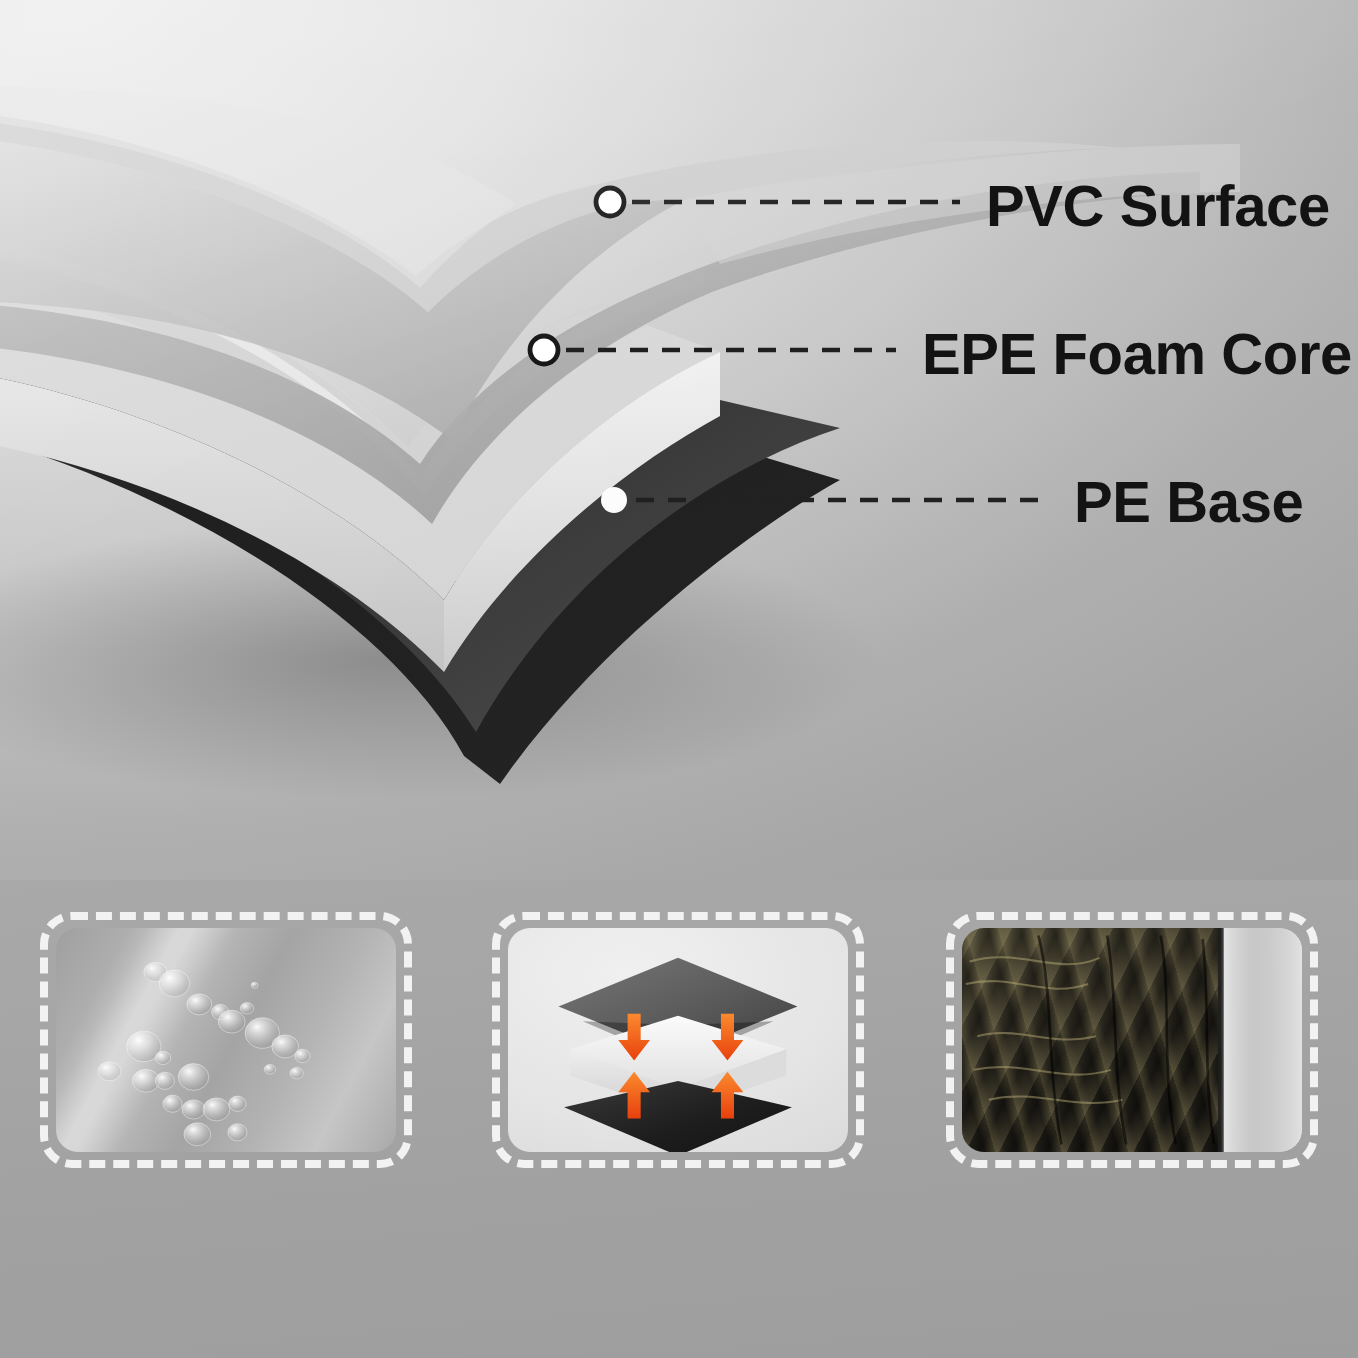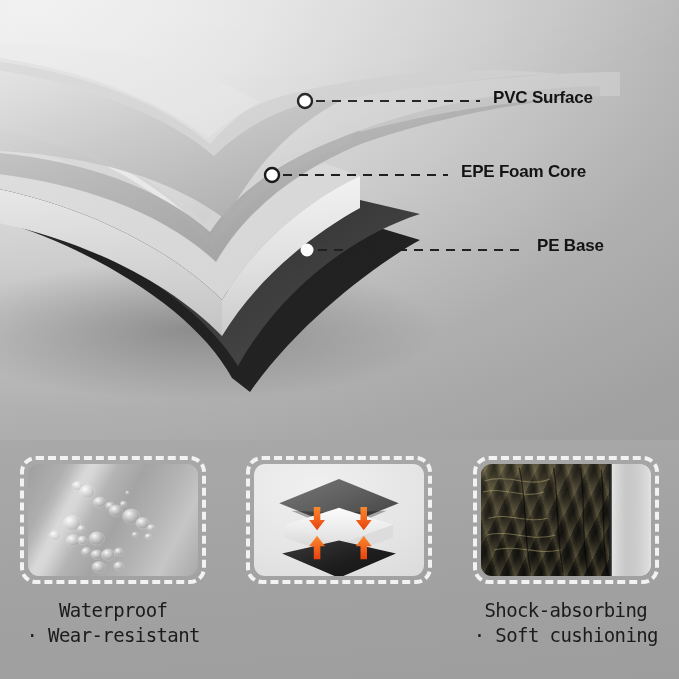--- a/index.html
+++ b/index.html
@@ -37,21 +37,21 @@
   .hero-svg {
     position: absolute;
     left: 0; top: 0;
   }
 
   
   .callout-label {
     position: absolute;
     color: #131313;
     font-weight: bold;
-    font-size: 17px;
+    font-size: 29px;
     letter-spacing: -0.2px;
     white-space: nowrap;
     text-align: left;
     font-family: "Liberation Sans", sans-serif;
   }
   #label-pvc  { left: 493px; top: 88px; }
   #label-epe  { left: 461px; top: 162px; }
   #label-pe   { left: 537px; top: 236px; }
 
   
@@ -322,22 +322,20 @@
                 <ellipse cx="74" cy="108" rx="7" ry="6"></ellipse>
                 <ellipse cx="95" cy="107" rx="5" ry="4.5"></ellipse>
                 <ellipse cx="112" cy="74" rx="3" ry="2.5"></ellipse>
                 <ellipse cx="126" cy="76" rx="3.5" ry="3"></ellipse>
                 <ellipse cx="104" cy="30" rx="1.8" ry="1.6"></ellipse>
               </g>
             </svg>
           </div>
         </div>
       </div>
-      <div class="feature-caption">Waterproof
-· Wear-resistant</div>
     </div>
 
     <div class="feature">
       <div class="feature-frame">
         <div class="feature-inner">
           <div class="layers-bg">
             <svg viewBox="0 0 178 120" width="100%" height="100%">
               <defs>
                 <linearGradient id="plateTop" x1="0" y1="0" x2="1" y2="1">
                   <stop offset="0%" stop-color="#777777"></stop>
@@ -413,18 +411,16 @@
                   <stop offset="0%" stop-color="rgba(255,255,255,0.45)"></stop>
                   <stop offset="40%" stop-color="rgba(160,160,160,0.25)"></stop>
                   <stop offset="100%" stop-color="rgba(235,235,235,0.55)"></stop>
                 </linearGradient>
               </defs>
               <rect x="134" y="0" width="3" height="120" fill="rgba(30,30,30,0.85)"></rect>
             </svg>
           </div>
         </div>
       </div>
-      <div class="feature-caption">Shock-absorbing
-· Soft cushioning</div>
     </div>
 
   </div>
 </div>
 
 </body></html>

